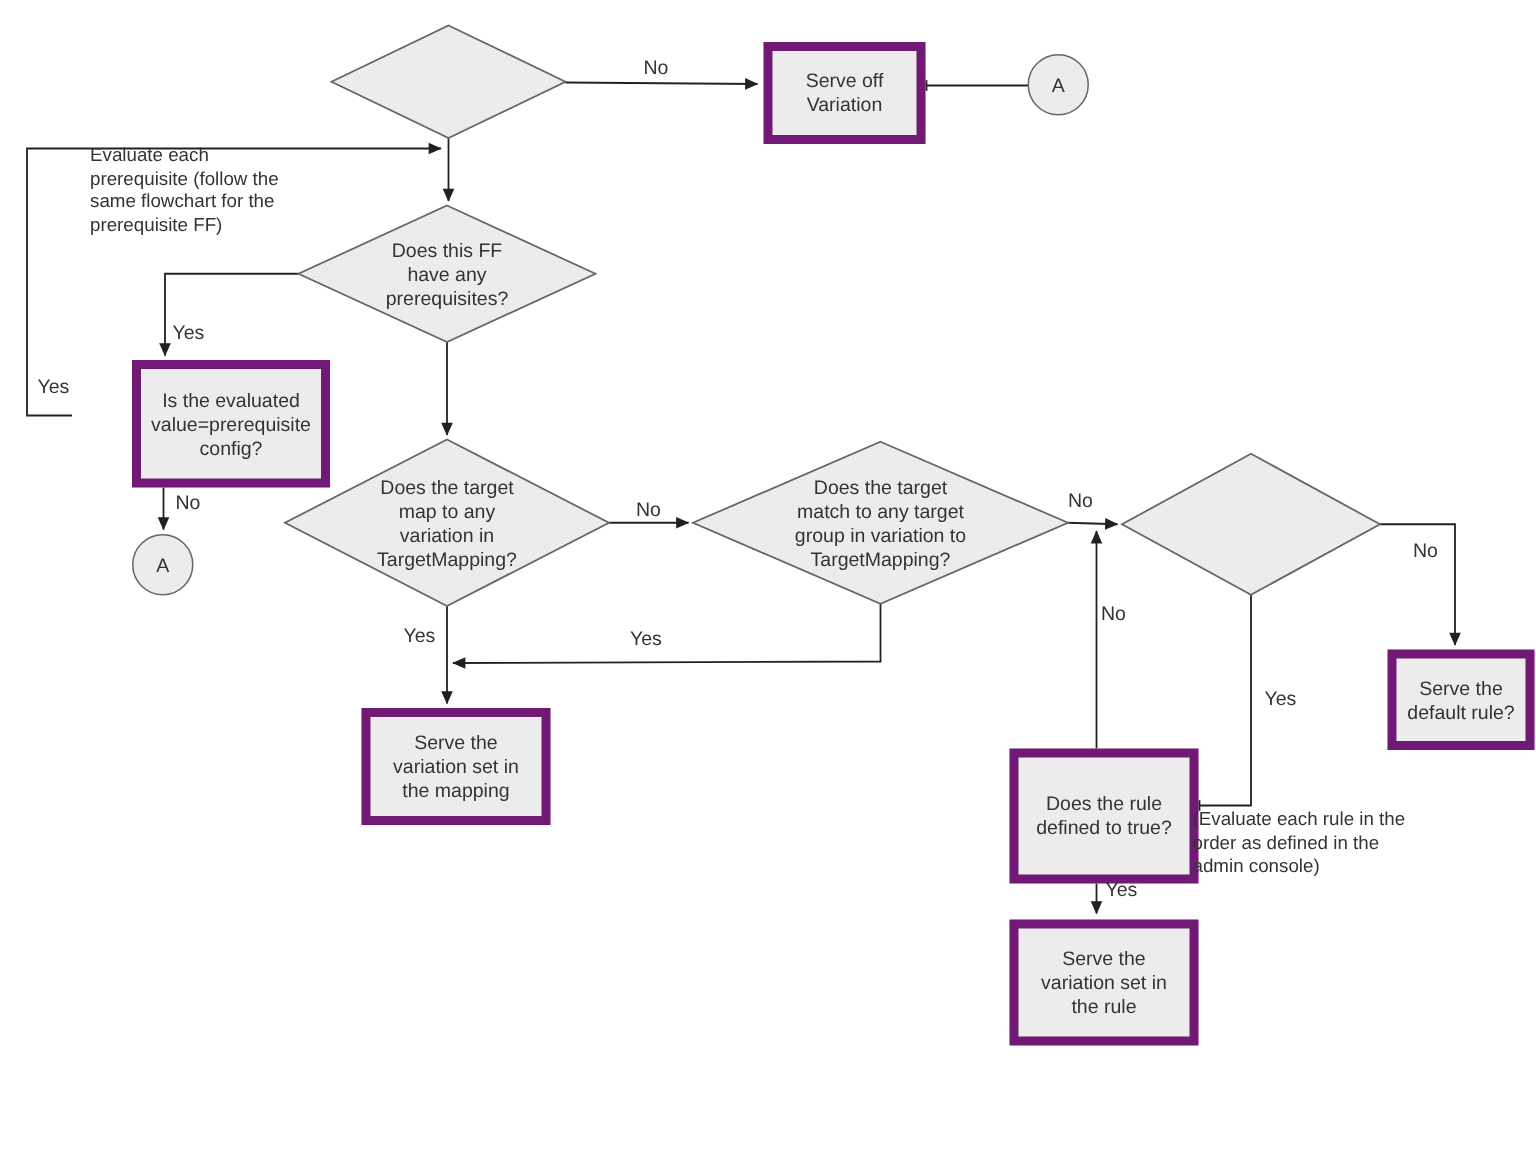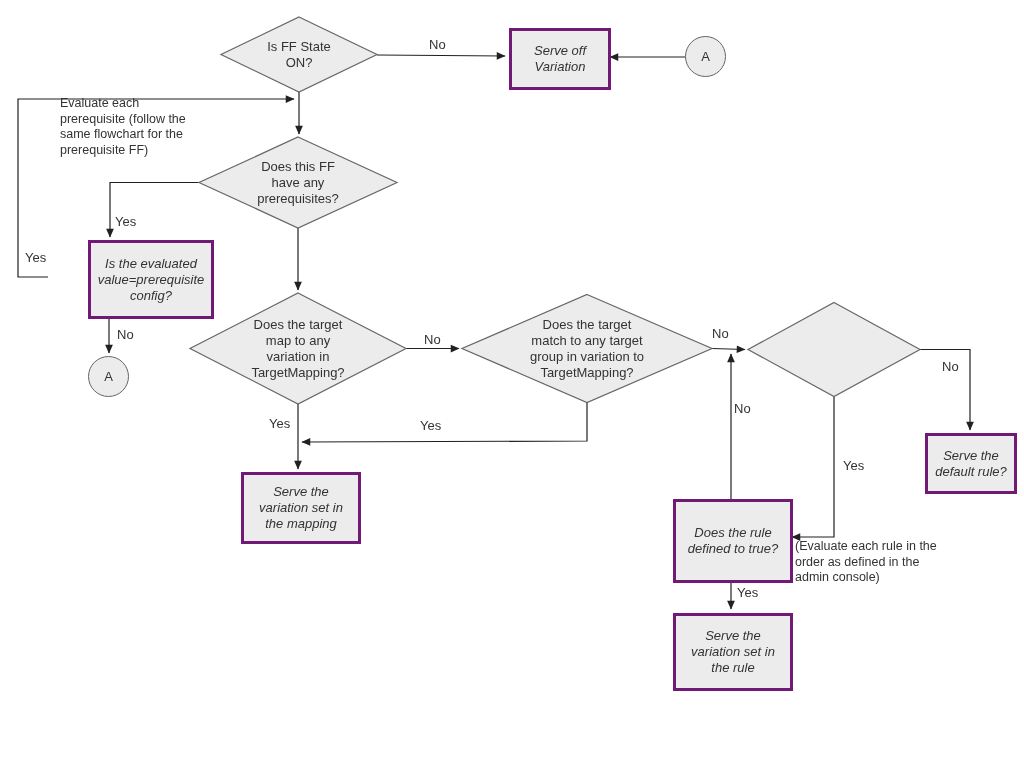--- a/index.html
+++ b/index.html
@@ -16,21 +16,21 @@
   .node {
     position: absolute;
     display: flex;
     align-items: center;
     justify-content: center;
     text-align: center;
     white-space: pre-line;
     font-size: 13px;
     line-height: 16px;
   }
-  .rect { background: #ececec; border: 3px solid #701a75; font-style: italic; }
+  .rect { background: #ececec; border: 6px solid #701a75; }
   .circle { background: #ececec; border: 1px solid #666666; border-radius: 50%; }
   .dlabel {
     position: absolute;
     display: flex;
     align-items: center;
     justify-content: center;
     text-align: center;
     white-space: pre-line;
     font-size: 13px;
     line-height: 16px;
@@ -73,22 +73,20 @@
     <polyline points="587,402.5 587,441 302,442" fill="none" stroke="#212121" stroke-width="1.2" marker-end="url(#arr)"></polyline>
     <polyline points="298,404 298,469" fill="none" stroke="#212121" stroke-width="1.2" marker-end="url(#arr)"></polyline>
 
     <polygon points="299,17 377,54.5 299,92 221,54.5" fill="#ececec" stroke="#666666" stroke-width="1.2"></polygon>
     <polygon points="298,137 397,182.5 298,228 199,182.5" fill="#ececec" stroke="#666666" stroke-width="1.2"></polygon>
     <polygon points="298,293 406,348.5 298,404 190,348.5" fill="#ececec" stroke="#666666" stroke-width="1.2"></polygon>
     <polygon points="587,294.5 712,348.5 587,402.5 462,348.5" fill="#ececec" stroke="#666666" stroke-width="1.2"></polygon>
     <polygon points="834,302.5 920,349.5 834,396.5 748,349.5" fill="#ececec" stroke="#666666" stroke-width="1.2"></polygon>
   </svg>
 
-  <div class="dlabel" style="left:221px; top:17px; width:156px; height:75px;">Is FF State
-ON?</div>
   <div class="dlabel" style="left:199px; top:137px; width:198px; height:91px;">Does this FF
 have any
 prerequisites?</div>
   <div class="dlabel" style="left:190px; top:293px; width:216px; height:111px;">Does the target
 map to any
 variation in
 TargetMapping?</div>
   <div class="dlabel" style="left:462px; top:294px; width:250px; height:109px;">Does the target
 match to any target
 group in variation to

